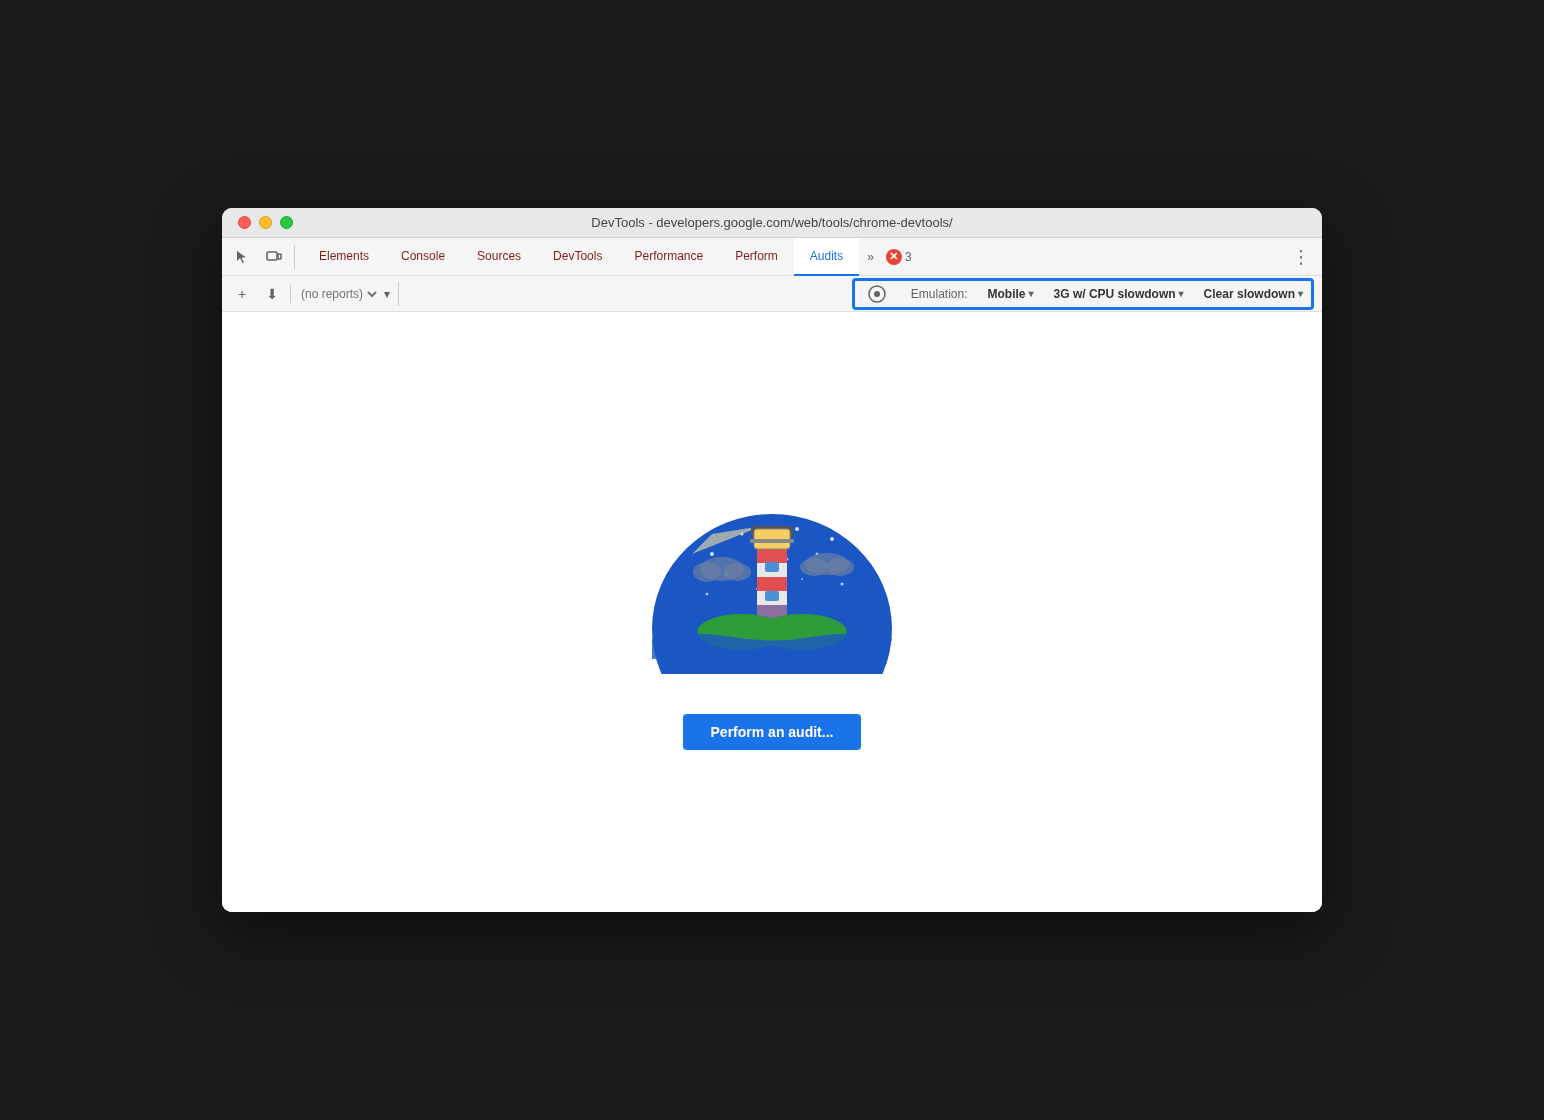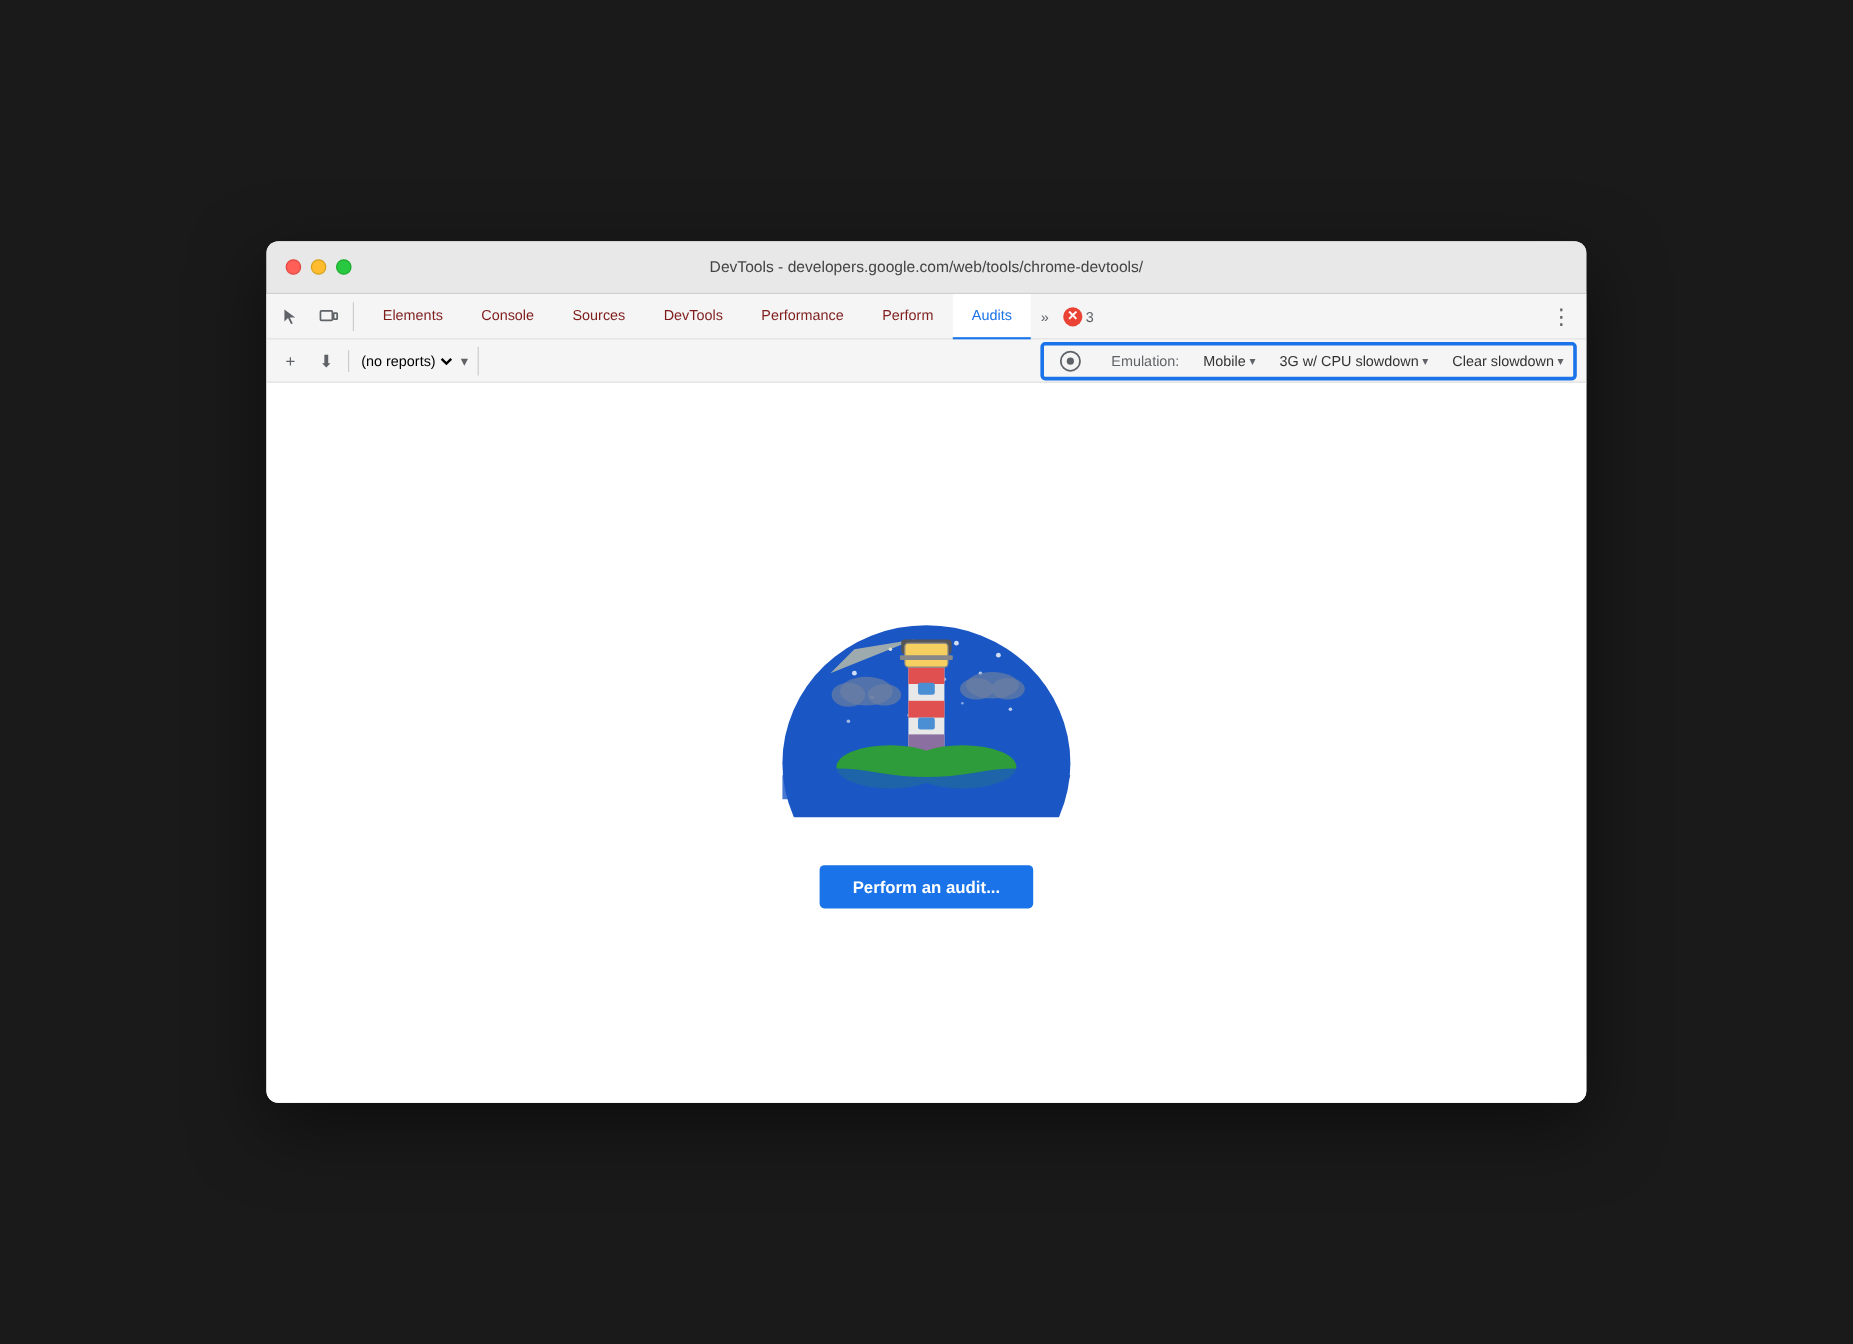--- a/index.html
+++ b/index.html
@@ -13,21 +13,21 @@
     }
     .window {
       width: 1100px;
       background: #f0f0f0;
       border-radius: 10px;
       overflow: hidden;
       box-shadow: 0 20px 60px rgba(0,0,0,0.5);
     }
     .title-bar {
       background: #e8e8e8;
-      height: 44px;
+      height: 30px;
       display: flex;
       align-items: center;
       padding: 0 16px;
       border-bottom: 1px solid #d0d0d0;
       position: relative;
     }
     .traffic-lights {
       display: flex;
       gap: 8px;
       align-items: center;
@@ -168,21 +168,21 @@
       align-items: center;
       gap: 4px;
       font-size: 12px;
       color: #5f6368;
       cursor: pointer;
     }
     .reports-select select {
       border: none;
       background: transparent;
       font-size: 12px;
-      color: #000000;
+      color: #737373;
       cursor: pointer;
       outline: none;
     }
     .toolbar-right {
       margin-left: auto;
       display: flex;
       align-items: center;
       gap: 8px;
     }
     .highlighted-toolbar {
@@ -207,20 +207,21 @@
       font-size: 12px;
       color: #5f6368;
     }
     .dropdown-control {
       display: flex;
       align-items: center;
       gap: 3px;
       cursor: pointer;
       font-size: 12px;
       color: #333;
+      font-weight: bold;
     }
     .dropdown-arrow {
       font-size: 10px;
       color: #5f6368;
     }
     .separator {
       width: 1px;
       height: 18px;
       background: #ccc;
     }

